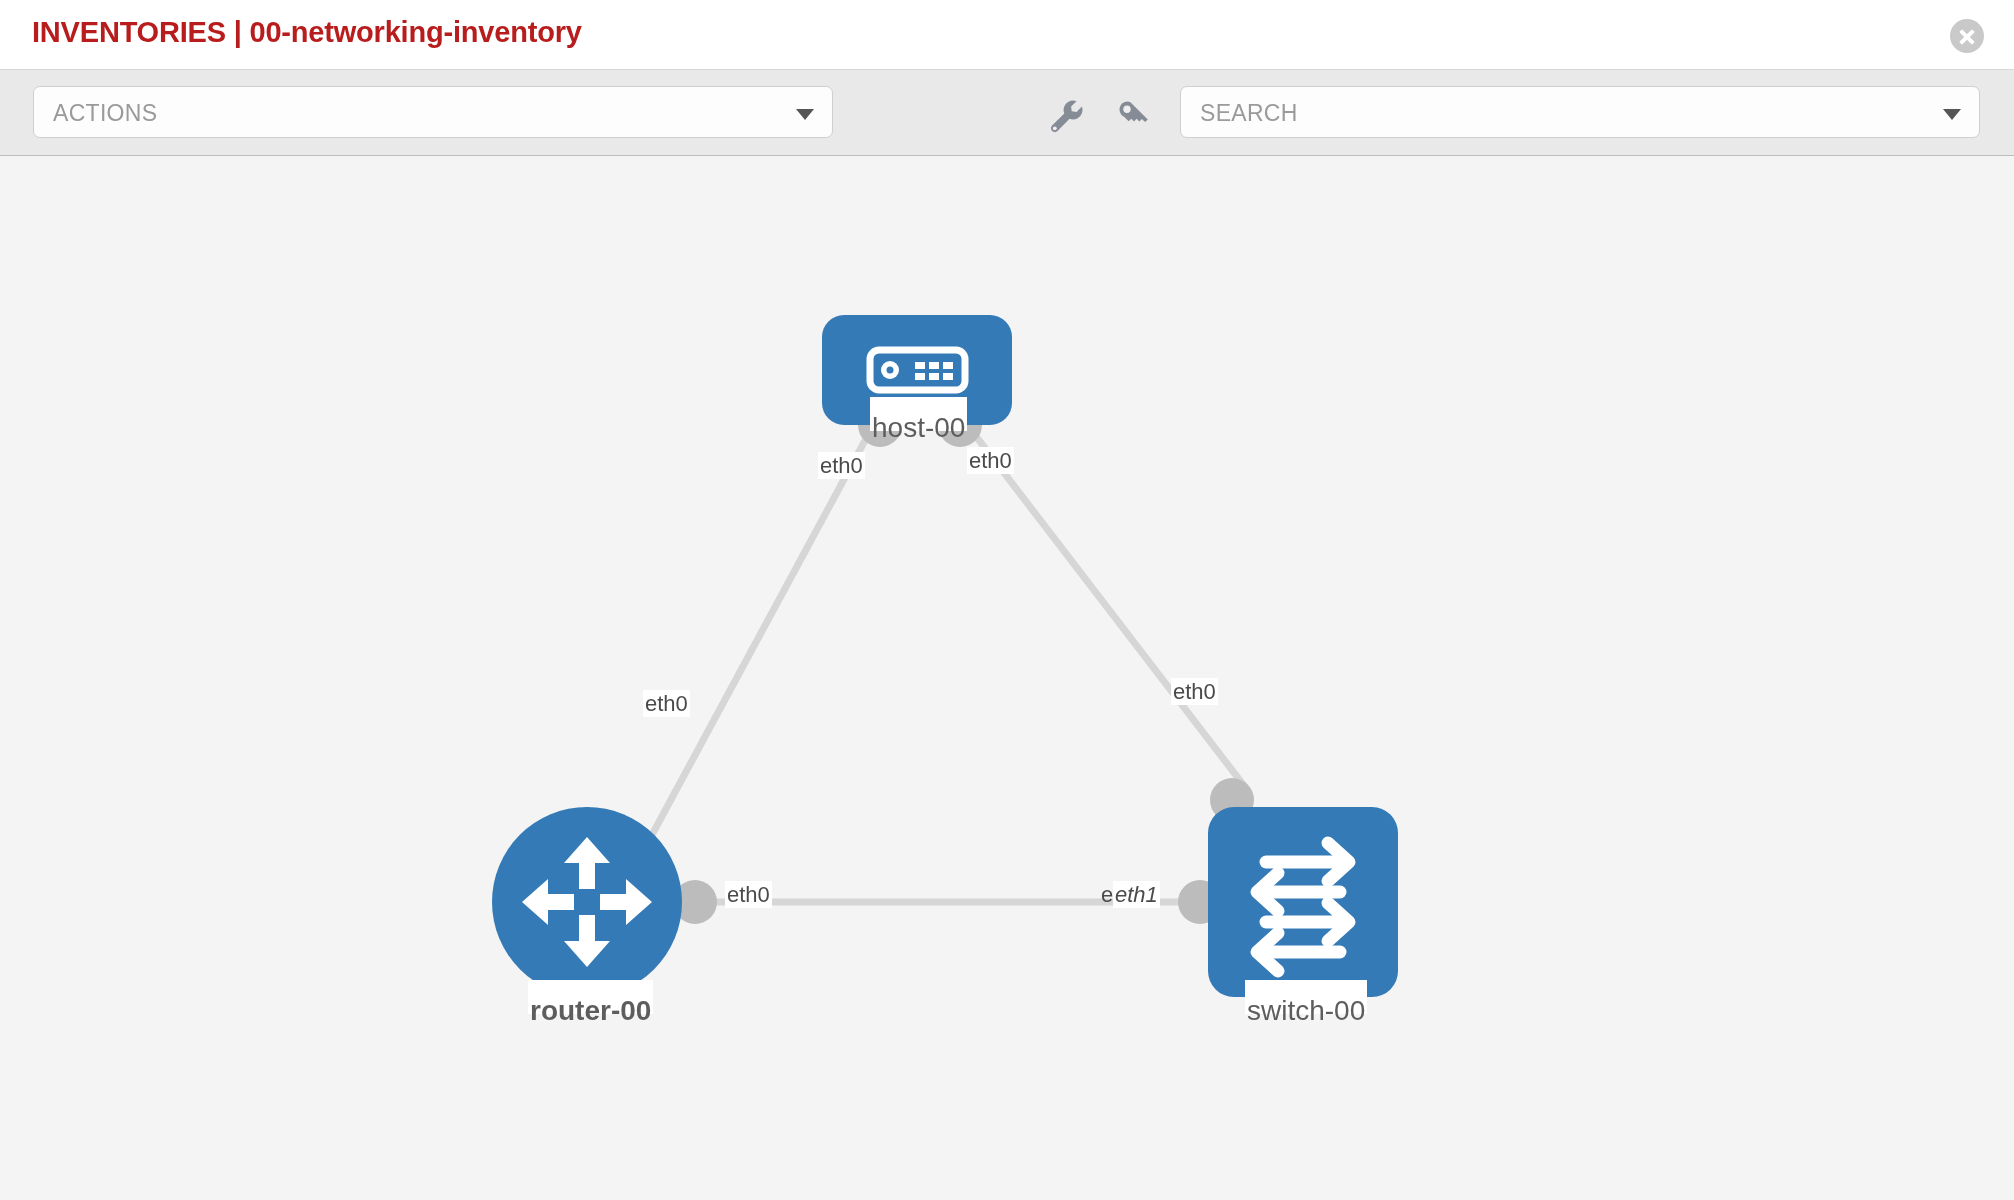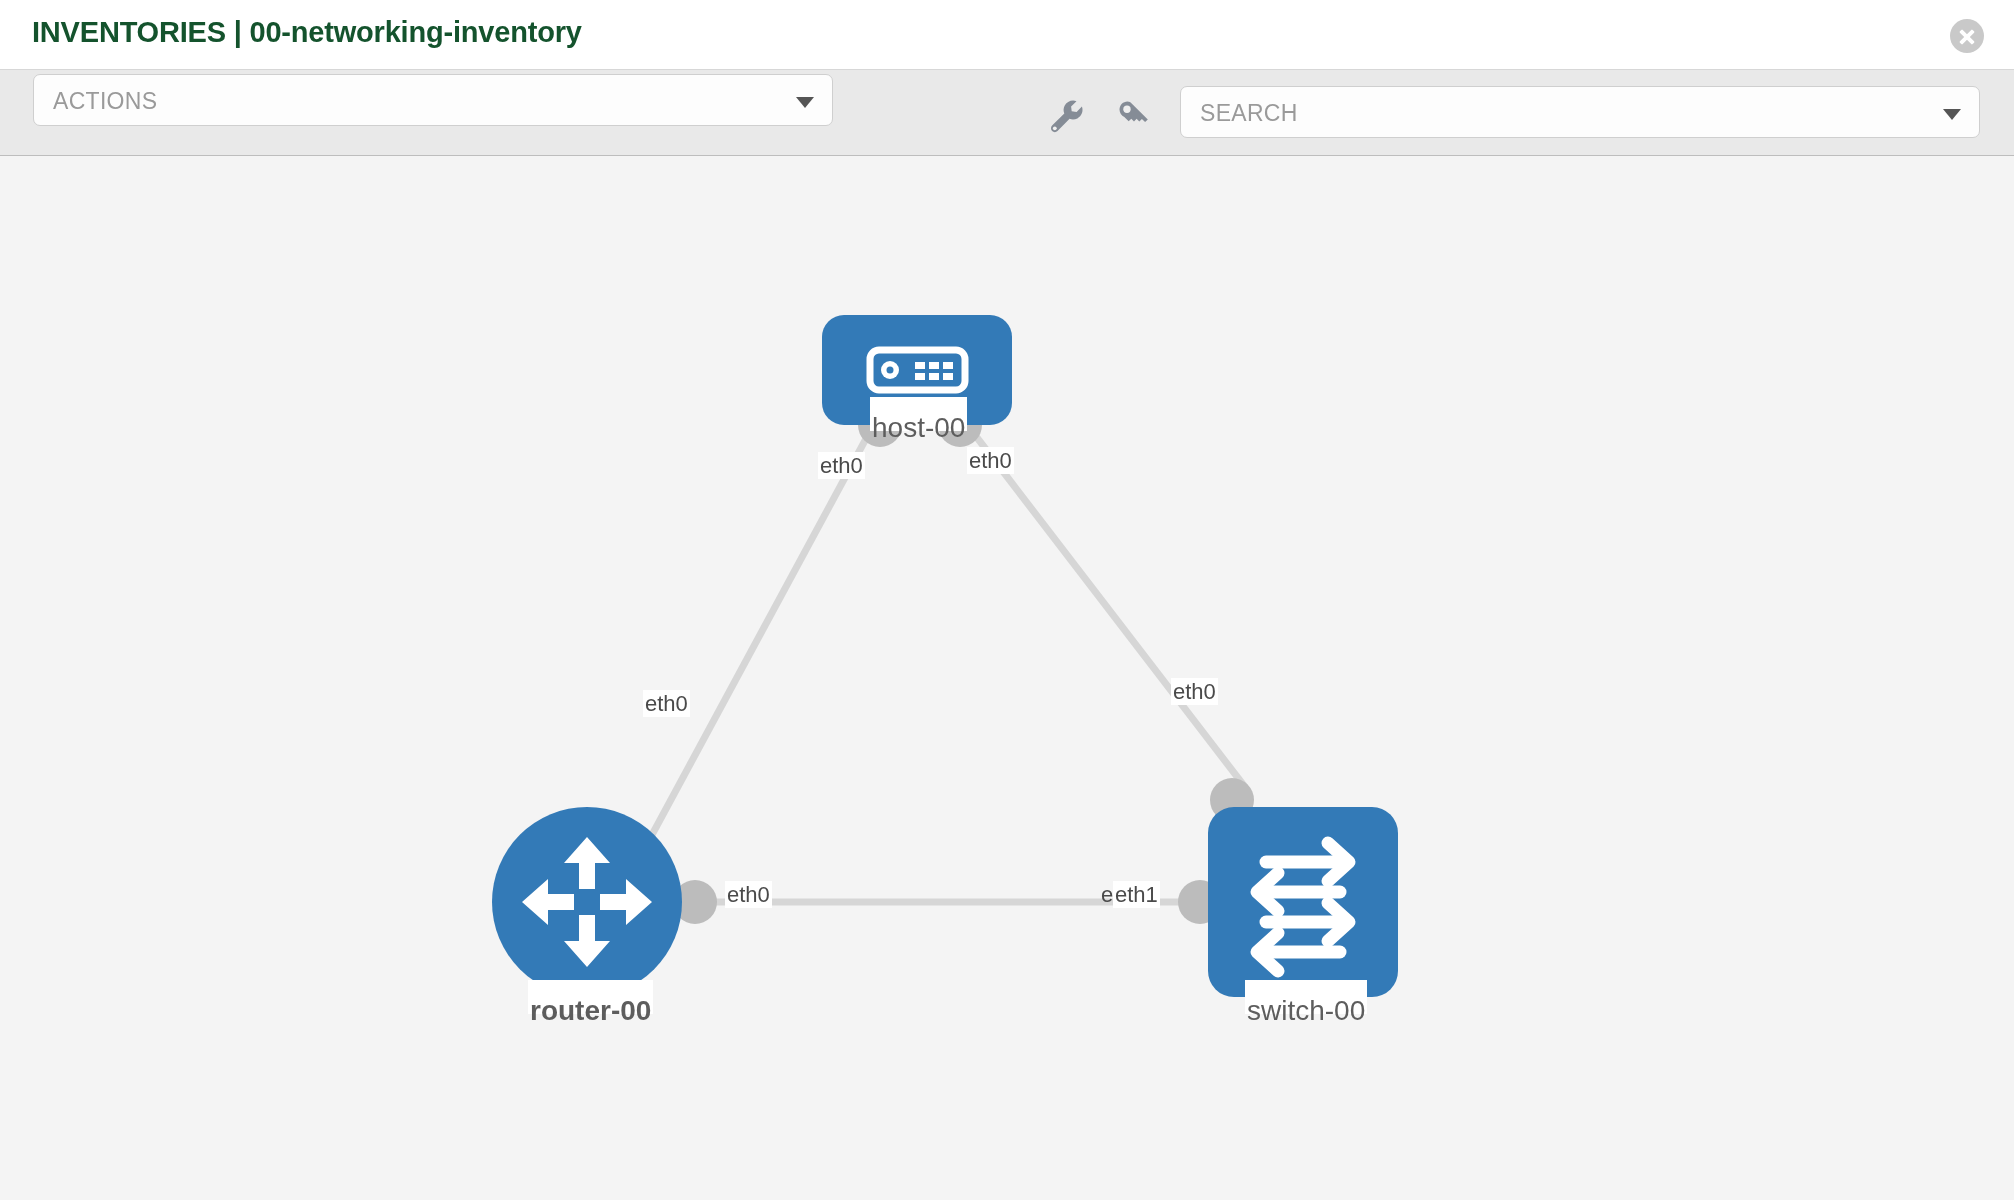--- a/index.html
+++ b/index.html
@@ -27,21 +27,21 @@
     height: 70px;
     background: #ffffff;
     border-bottom: 1px solid #d7d7d7;
   }
   .page-title {
     position: absolute;
     left: 32px;
     top: 16px;
     font-size: 29px;
     font-weight: bold;
-    color: #14532d;
+    color: #b91c1c;
     letter-spacing: -0.2px;
     white-space: nowrap;
   }
   .close-btn {
     position: absolute;
     right: 30px;
     top: 19px;
     width: 34px; height: 34px;
     border-radius: 50%;
     background: #c9c9c9;
@@ -88,21 +88,21 @@
   .caret {
     position: absolute;
     right: 18px;
     top: 22px;
     width: 0; height: 0;
     border-left: 9px solid transparent;
     border-right: 9px solid transparent;
     border-top: 11px solid #555;
   }
 
-  #actions-select { left: 33px; top: 4px; width: 800px; }
+  #actions-select { left: 33px; top: 16px; width: 800px; }
   #search-select  { left: 1180px; top: 16px; width: 800px; }
 
   .tool-icon {
     position: absolute;
     top: 28px;
     width: 40px; height: 38px;
     cursor: pointer;
   }
   #wrench-icon { left: 1046px; }
   #key-icon    { left: 1113px; }
@@ -296,16 +296,16 @@
     <div class="iface-label" style="left:967px; top:290px;">eth0</div>
 
     <div class="iface-label" style="left:643px; top:533px;">eth0</div>
 
     <div class="iface-label" style="left:1171px; top:521px;">eth0</div>
 
     <div class="iface-label" style="left:725px; top:724px;">eth0</div>
 
     <div class="iface-label" style="left:1099px; top:724px; background:transparent;">eth0</div>
 
-    <div class="iface-label" style="left:1113px; top:724px;">eth1</div>
+    <div class="iface-label" style="left:1113px; top:724px;font-style:italic;">eth1</div>
 
   </div>
 </div>
 
 </body></html>

